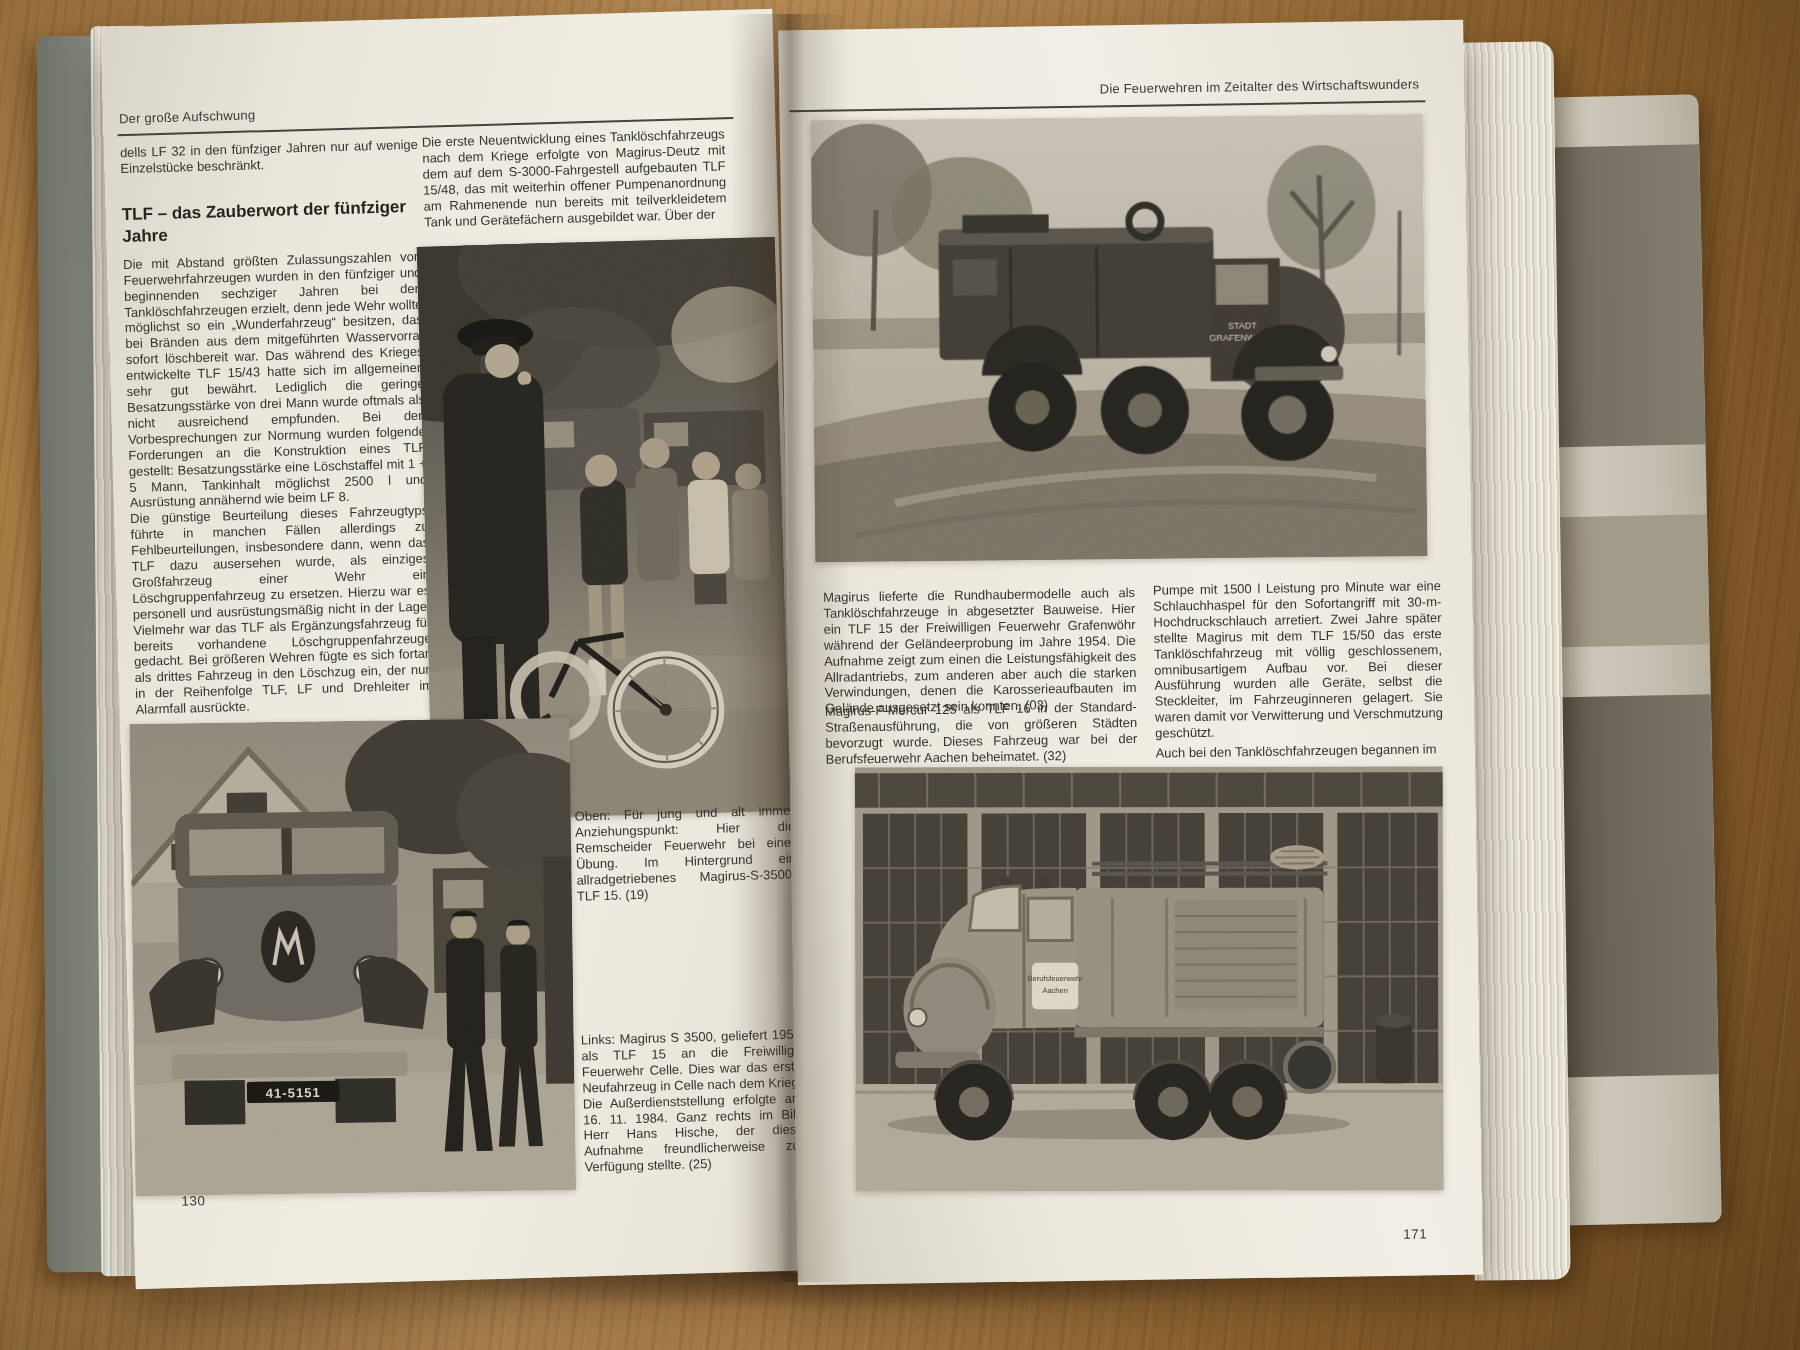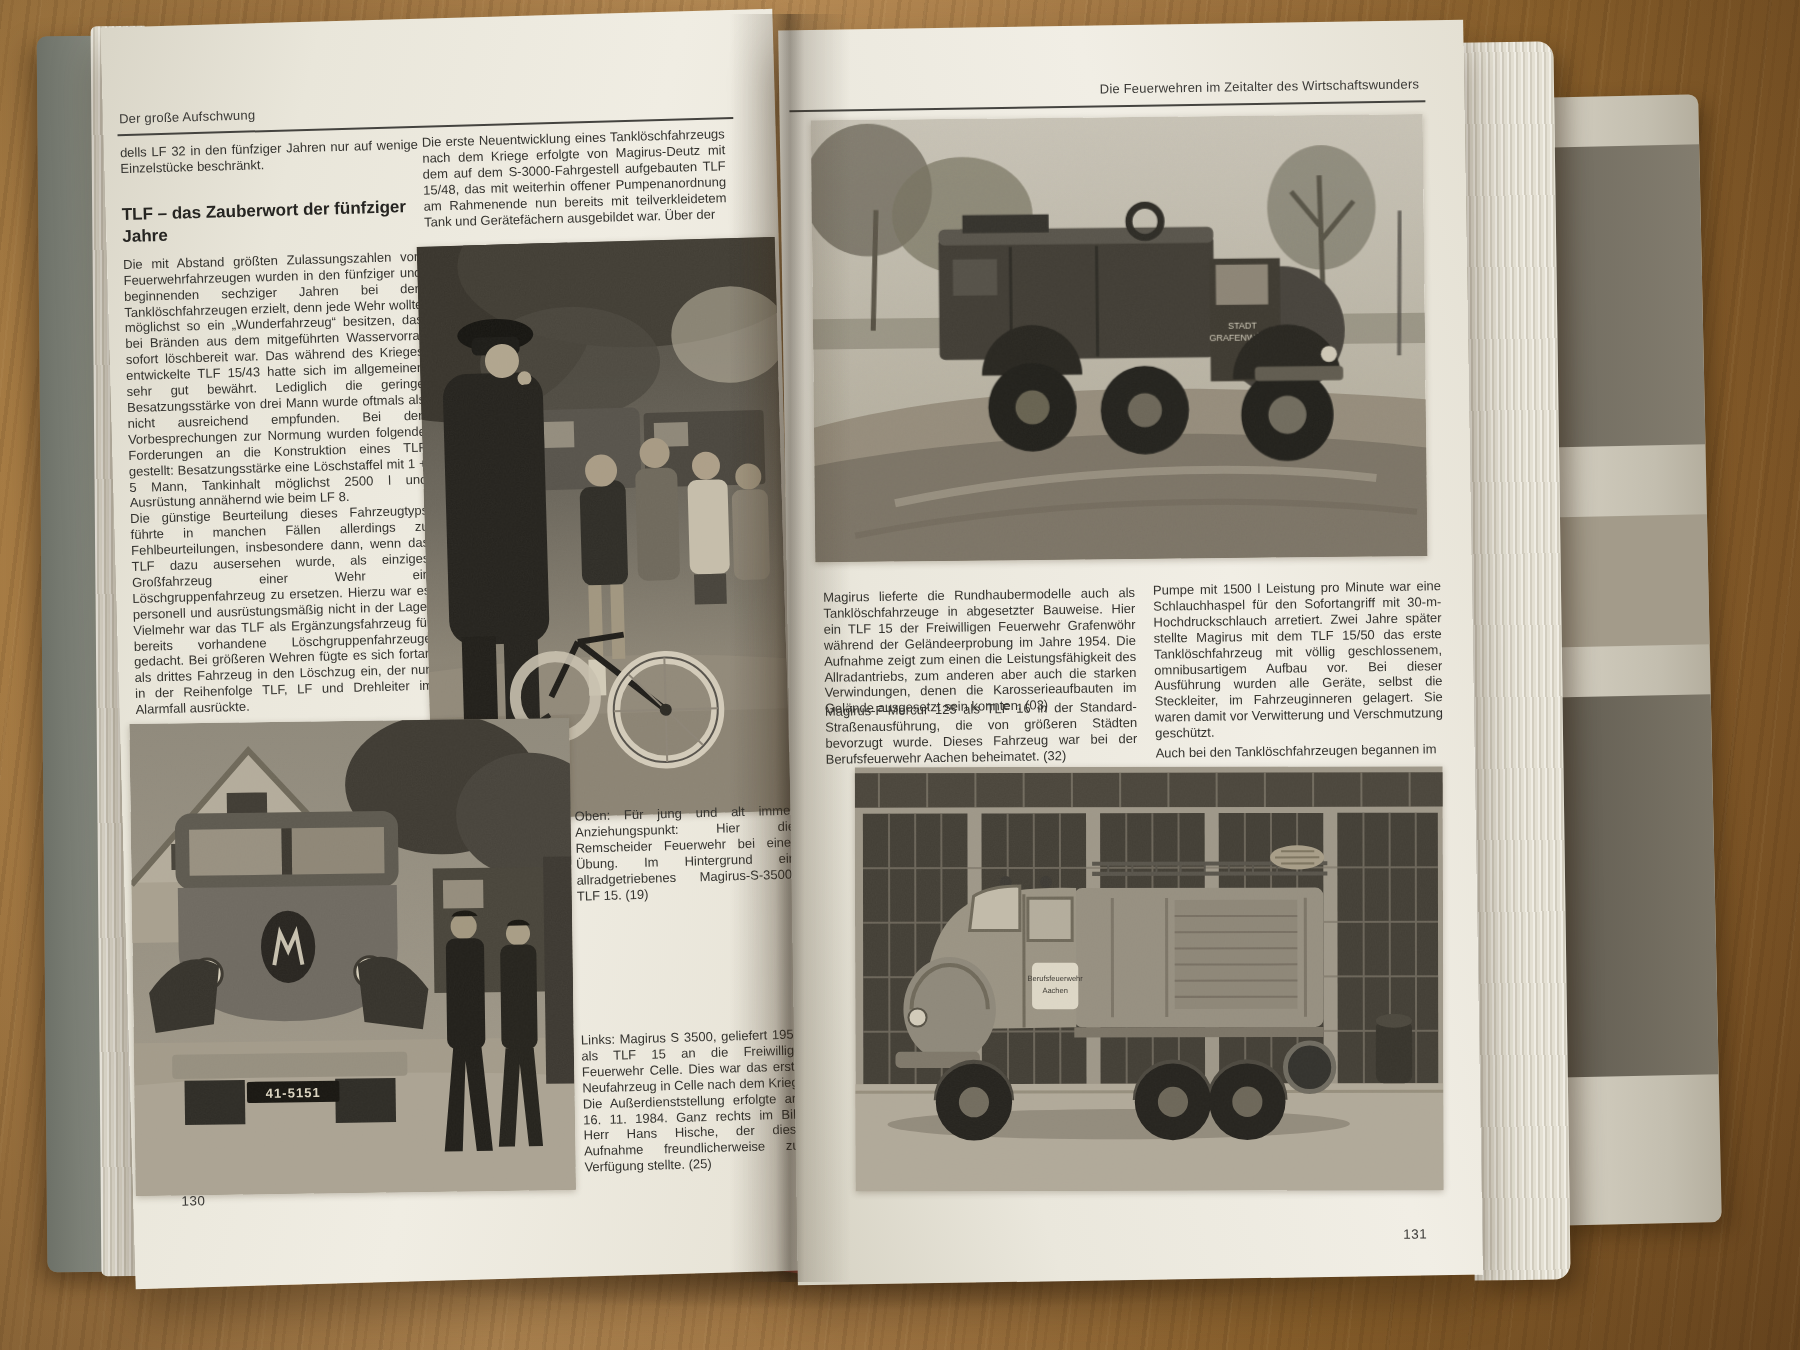--- a/index.html
+++ b/index.html
@@ -341,17 +341,17 @@
             <circle cx="316" cy="332" r="15" fill="#6b6557"></circle>
           <circle cx="390" cy="332" r="38" fill="#23211c"></circle>
             <circle cx="390" cy="332" r="15" fill="#6b6557"></circle>
           <circle cx="452" cy="298" r="24" fill="#31302b" stroke="#6e6a5f" stroke-width="5"></circle>
           <rect x="218" y="258" width="248" height="10" fill="#7b7466"></rect>
         </g>
         <rect width="585" height="420" filter="url(#g4)"></rect>
       </svg>
     </figure>
 
-    <div class="abs pagenum" style="left:606px;top:1206px;">131</div>
+    <div class="abs pagenum" style="left:606px;top:1206px;">171</div>
   </div>
 
   <div class="abs gutter" style="left:730px;top:14px;width:120px;height:1268px;"></div>
 </div>
 
 </body></html>

